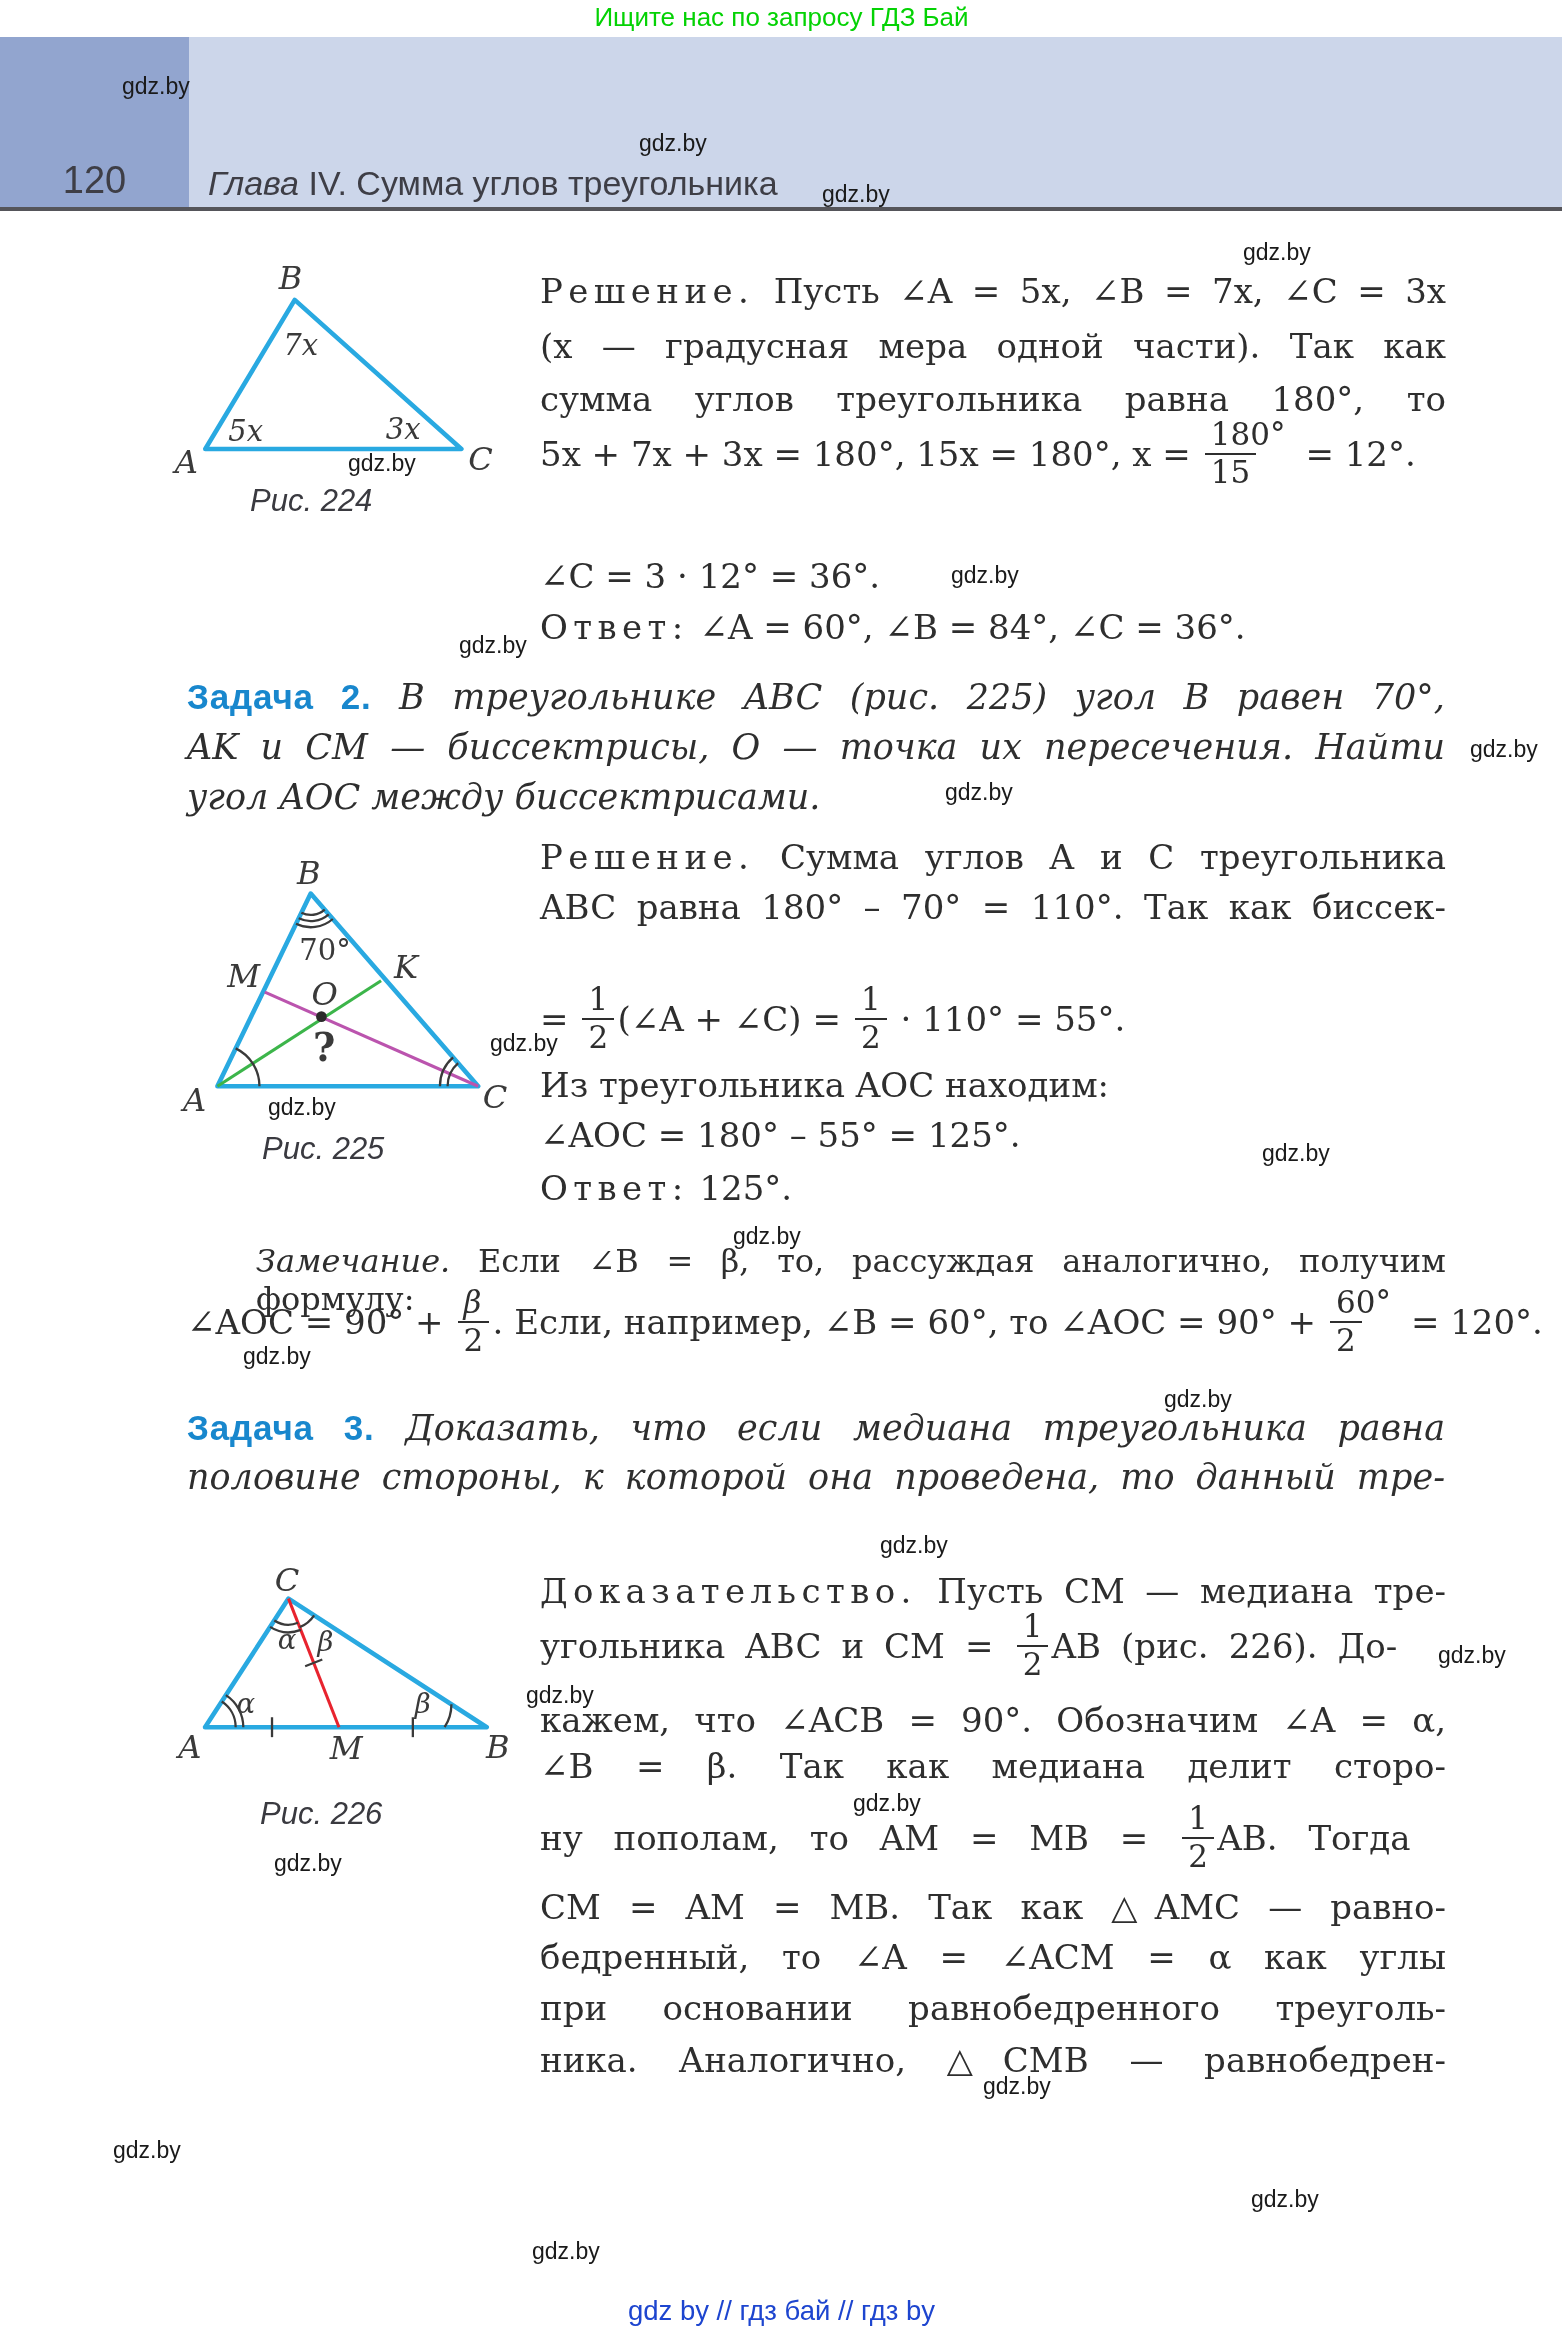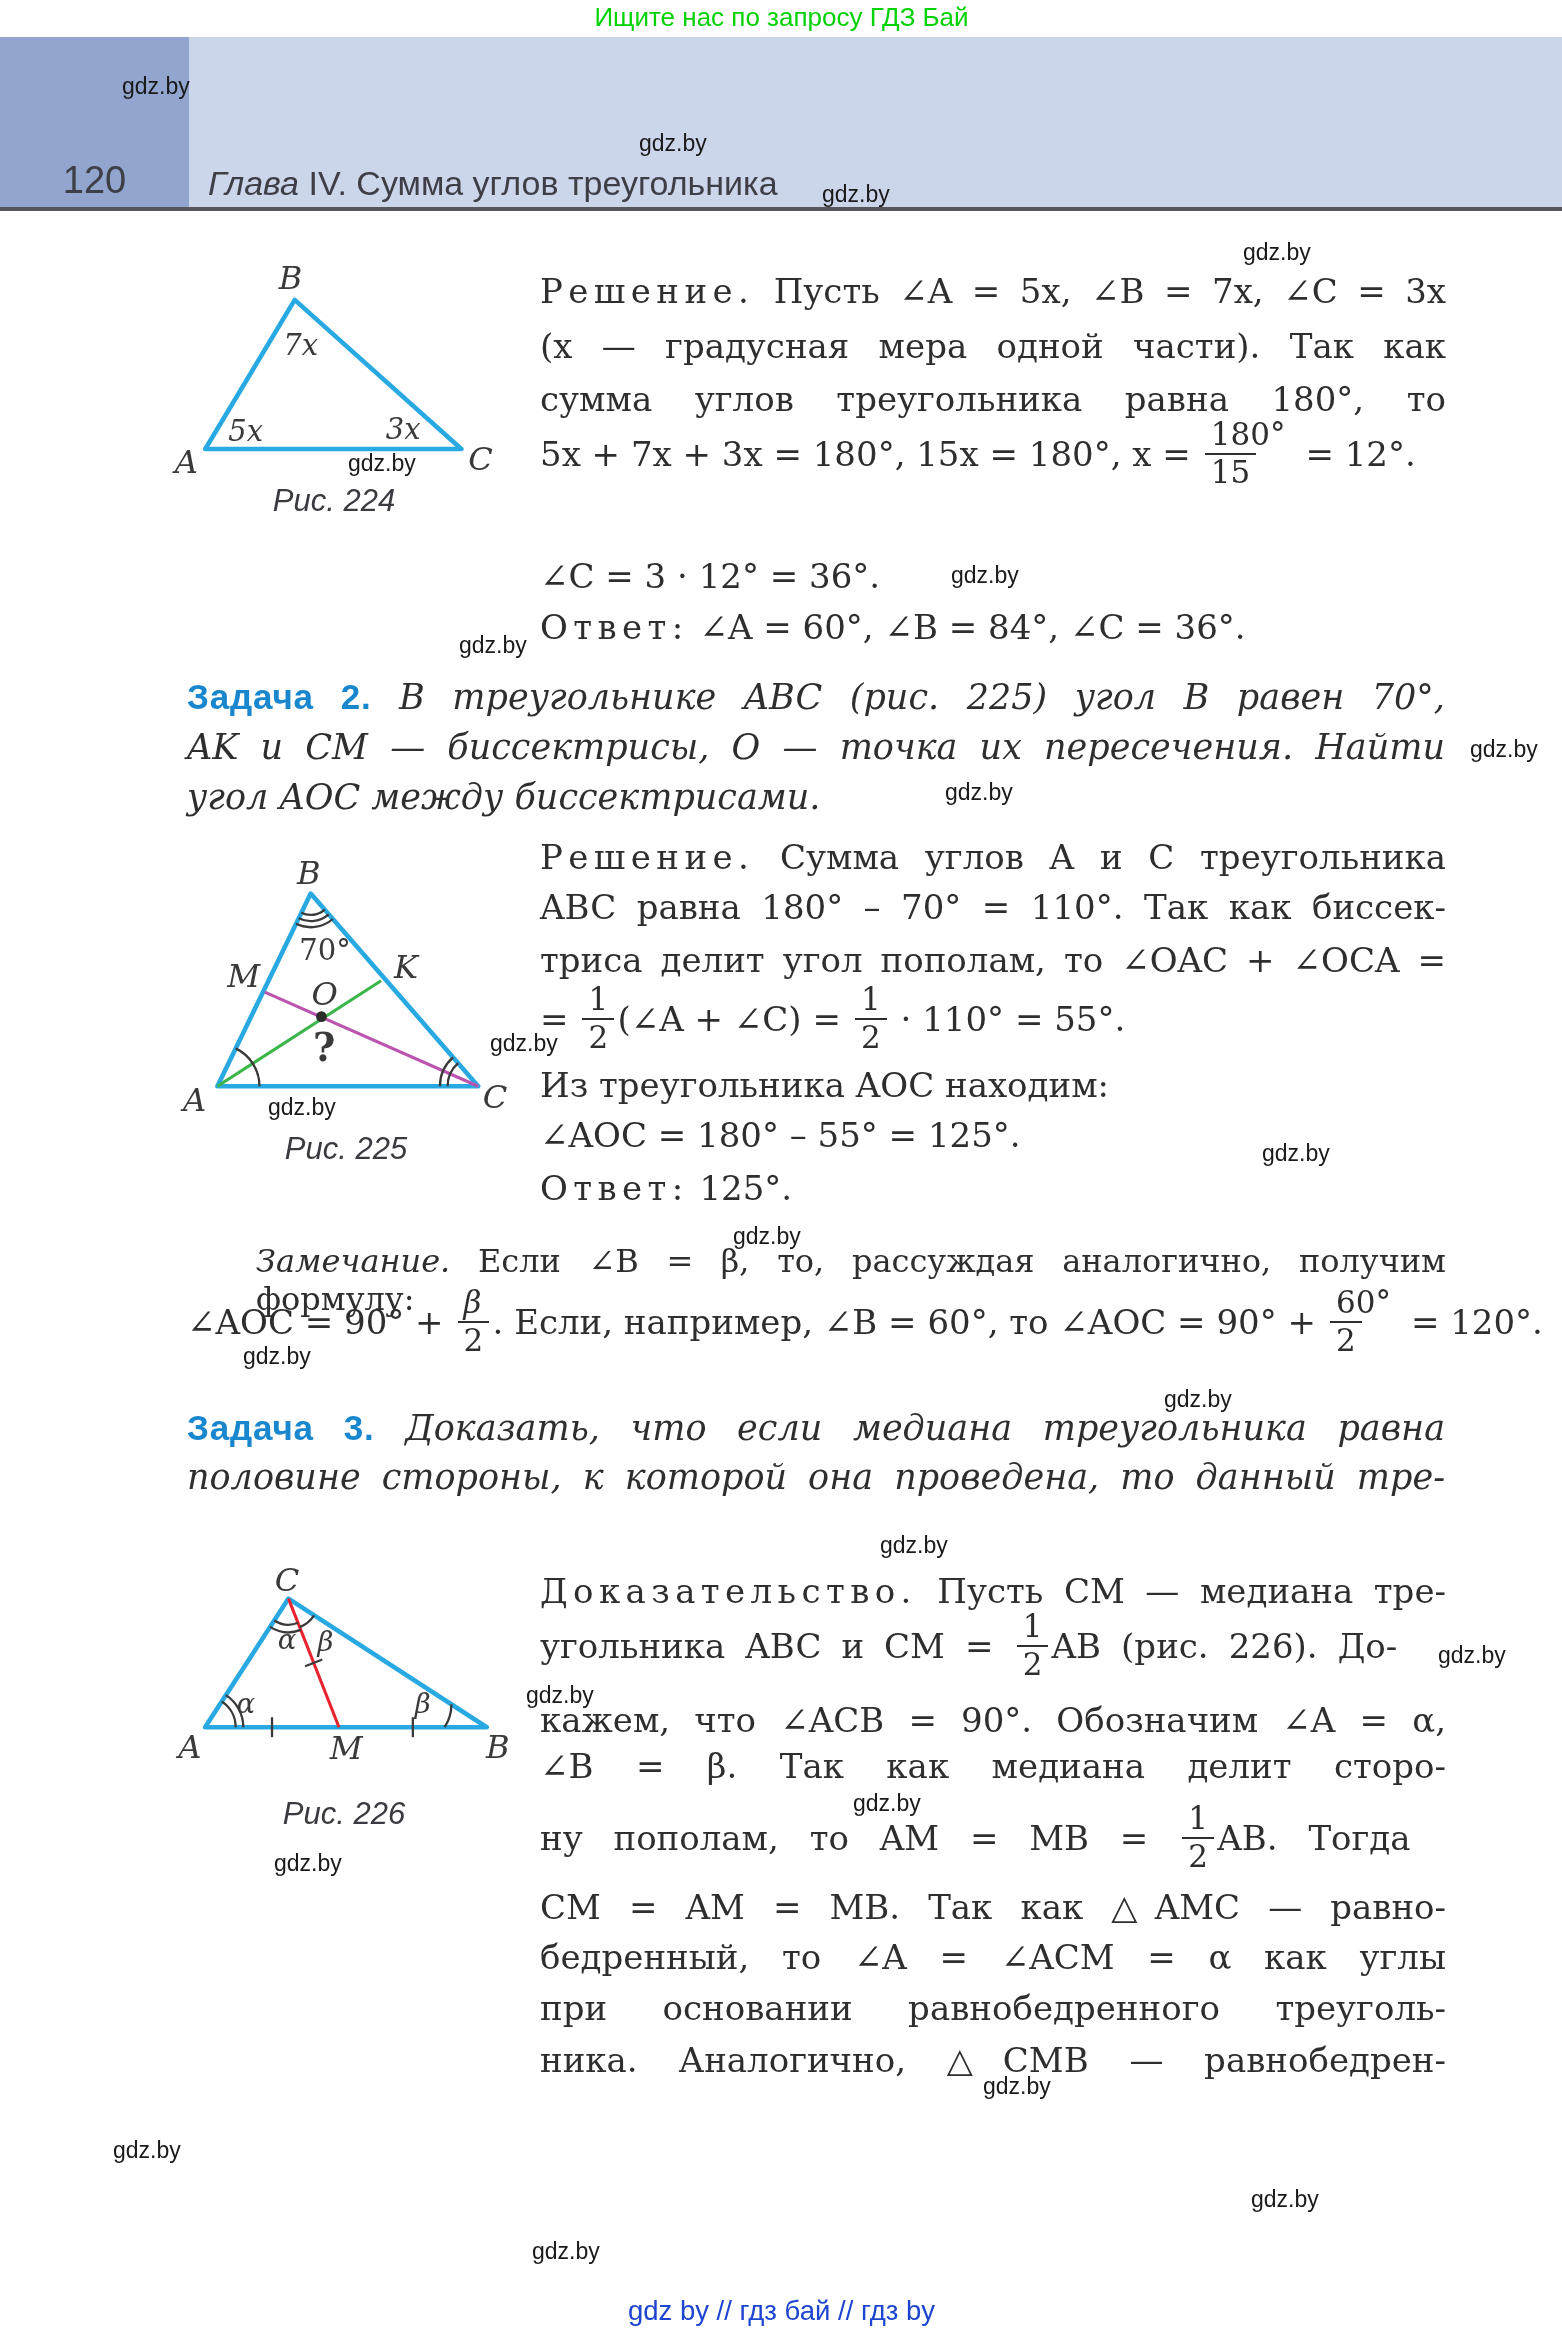--- a/index.html
+++ b/index.html
@@ -29,21 +29,21 @@
   .tlabel{color:#1887cd;font-family:"Liberation Sans","DejaVu Sans",sans-serif;
           font-weight:bold;font-style:normal;letter-spacing:0.8px;}
   .big{font-size:35px;}
   .sm{font-size:32px;}
   
   .frl{position:absolute;display:flex;align-items:center;font-size:34px;white-space:pre;}
   .frac{display:inline-flex;flex-direction:column;align-items:flex-start;margin:0 3.1px;}
   .frac .num,.frac .den{font-size:31px;line-height:1.15;padding:0 6.1px;}
   .frac .den{border-top:2.3px solid #2e2e2e;}
   
-  .caption{position:absolute;width:168px;text-align:center;font-style:italic;
+  .caption{position:absolute;width:168px;font-style:italic;
            font-family:"Liberation Sans","DejaVu Sans",sans-serif;font-size:31px;color:#3a3a40;}
   
   .fig{position:absolute;}
   
   .copyright{position:absolute;left:0;top:2182px;width:100%;text-align:center;
              font-family:"Liberation Sans","DejaVu Sans",sans-serif;font-size:34px;
              letter-spacing:1.5px;color:#f4a3bd;}
   .links{position:absolute;left:0;top:2295px;width:100%;text-align:center;
          font-family:"Liberation Sans","DejaVu Sans",sans-serif;font-size:27.5px;color:#1d45cf;}
   svg text{font-family:"DejaVu Serif","Liberation Serif",serif;fill:#3a3a3a;}
@@ -125,21 +125,20 @@
   </div>
   <div class="line colA" style="top:556px">∠C = 3 · 12° = 36°.</div>
   <div class="line colA" style="top:607px"><span class="sp">Ответ:</span><span> ∠A = 60°, ∠B = 84°, ∠C = 36°.</span></div>
 
   <div class="line colB j big it" style="top:677px"><span class="tlabel">Задача 2.</span><span> В треугольнике ABC (рис. 225) угол B равен 70°,</span></div>
   <div class="line colB j big it" style="top:727px">AK и CM — биссектрисы, O — точка их пересечения. Найти</div>
   <div class="line colB big it" style="top:777px">угол AOC между биссектрисами.</div>
 
   <div class="line colA j" style="top:837px"><span class="sp">Решение.</span><span> Сумма углов A и C треугольника</span></div>
   <div class="line colA j" style="top:887px">ABC равна 180° – 70° = 110°. Так как биссек-</div>
-  <div class="line colA j" style="top:940px">триса делит угол пополам, то ∠OAC + ∠OCA =</div>
   <div class="frl" style="left:540px;top:973px;width:906px;height:92px">
     <span>= </span><span class="frac"><span class="num">1</span><span class="den">2</span></span><span>(∠A + ∠C) = </span><span class="frac"><span class="num">1</span><span class="den">2</span></span><span> · 110° = 55°.</span>
   </div>
   <div class="line colA" style="top:1065px">Из треугольника AOC находим:</div>
   <div class="line colA" style="top:1115px">∠AOC = 180° – 55° = 125°.</div>
   <div class="line colA" style="top:1168px"><span class="sp">Ответ:</span><span> 125°.</span></div>
 
   <div class="line sm" style="left:256px;top:1242px;width:1190px;white-space:normal;text-align:justify;text-align-last:justify"><span class="it">Замечание.</span><span> Если ∠B = β, то, рассуждая аналогично, получим формулу:</span></div>
   <div class="frl sm" style="left:187px;top:1280px;width:1258px;height:84px">
     <span>∠AOC = 90° + </span><span class="frac"><span class="num it">β</span><span class="den">2</span></span><span>. Если, например, ∠B = 60°, то ∠AOC = 90° + </span><span class="frac"><span class="num">60°</span><span class="den">2</span></span><span> = 120°.</span>

